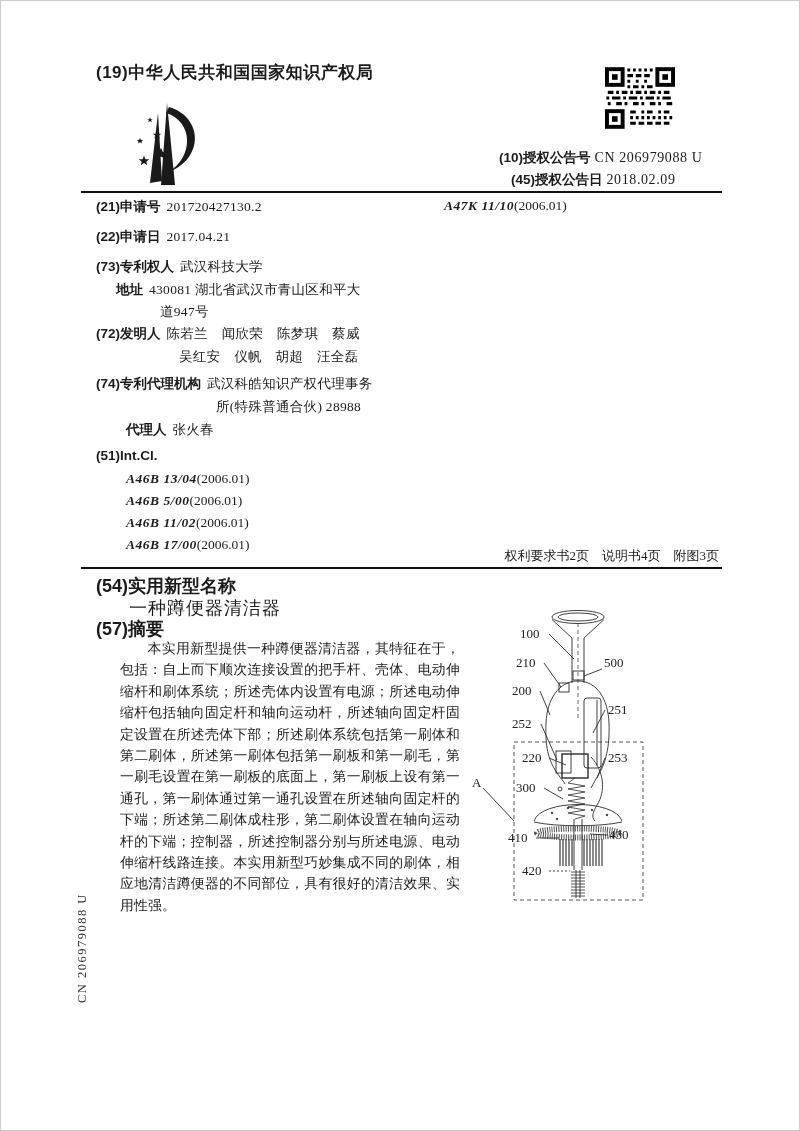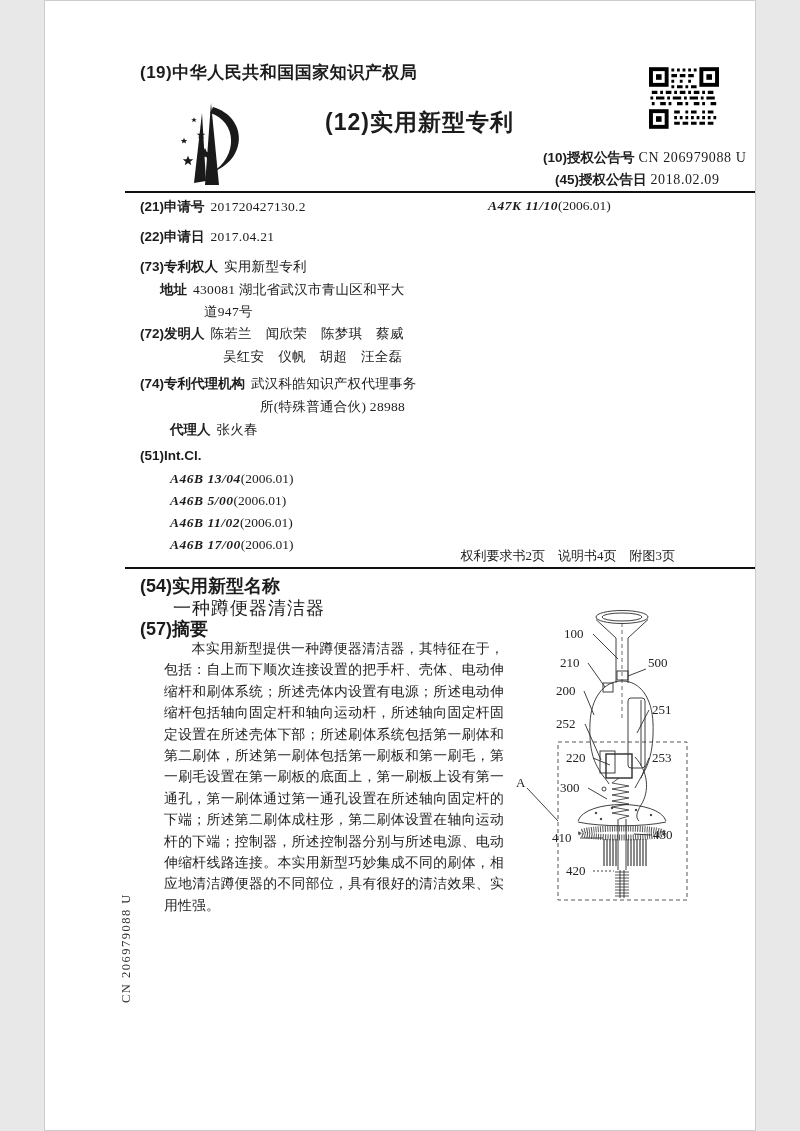--- a/index.html
+++ b/index.html
@@ -1,16 +1,16 @@
 <!DOCTYPE html>
 <html><head>
 <meta charset="utf-8">
 <style>
   html,body{margin:0;padding:0;background:#e8e8e8;}
-  .page{position:relative;width:712px;height:1131px;background:#ffffff;margin:0 auto;
+  .page{position:relative;width:800px;height:1131px;background:#ffffff;margin:0 auto;
         overflow:hidden;border:1px solid #cccccc;box-sizing:border-box;
         font-family:"Liberation Serif",serif;color:#1c1c1c;padding-left:24px;}
   .hei{font-family:"Liberation Sans",sans-serif;font-weight:bold;}
   .abs{position:absolute;}
   .country{left:95px;top:60px;font-size:17px;letter-spacing:0.5px;}
   .doctype{left:280px;top:106px;font-size:23px;letter-spacing:1px;}
   .pubrow{font-size:13.5px;white-space:nowrap;}
   .pubrow .lab{font-family:"Liberation Sans",sans-serif;font-weight:bold;}
   .pubrow .val{font-size:14px;letter-spacing:0.6px;margin-left:4px;}
   .rule{position:absolute;left:80px;width:641px;height:2px;background:#111;}
@@ -65,42 +65,41 @@
     <polygon points="41,14 33,84 45,82" fill="#1a1a1a"></polygon>
     <polygon points="50,4 44,86 58,86" fill="#1a1a1a"></polygon>
     <path d="M52,8 C86,18 88,60 50,74 C78,58 76,22 49,14 Z" fill="#1a1a1a"></path>
     <use href="#st" transform="translate(33,21) scale(0.55)"></use>
     <use href="#st" transform="translate(40,36) scale(0.85)"></use>
     <use href="#st" transform="translate(23,42) scale(0.65)"></use>
     <use href="#st" transform="translate(44,55) scale(1.25)"></use>
     <use href="#st" transform="translate(27,62) scale(1.05)"></use>
   </svg>
 
-  <div class="abs doctype hei">(12)实用新型专利</div>
 
   <div class="abs pubrow" style="left:498px;top:148px;">
     <span class="lab">(10)授权公告号</span><span class="val">CN 206979088 U</span>
   </div>
   <div class="abs pubrow" style="left:498px;top:170px;margin-left:12px;">
     <span class="lab">(45)授权公告日</span><span class="val">2018.02.09</span>
   </div>
 
   <div class="rule" style="top:190px;"></div>
 
   <div class="frow" style="left:95px;top:197px;">
     <span class="lab">(21)申请号</span><span class="val">201720427130.2</span>
   </div>
   <div class="frow cls" style="left:443px;top:197px;">
     <span class="code">A47K 11/10</span><span>(2006.01)</span>
   </div>
   <div class="frow" style="left:95px;top:227px;">
     <span class="lab">(22)申请日</span><span class="val">2017.04.21</span>
   </div>
   <div class="frow" style="left:95px;top:257px;">
-    <span class="lab">(73)专利权人</span><span class="val">实用新型专利</span>
+    <span class="lab">(73)专利权人</span><span class="val">武汉科技大学</span>
   </div>
   <div class="frow" style="left:115px;top:280px;">
     <span class="lab">地址</span><span class="val">430081 湖北省武汉市青山区和平大</span>
   </div>
   <div class="frow" style="left:159px;top:302px;">
     <span class="val">道947号</span>
   </div>
   <div class="frow" style="left:95px;top:324px;">
     <span class="lab">(72)发明人</span><span class="val">陈若兰　闻欣荣　陈梦琪　蔡威</span>
   </div>

